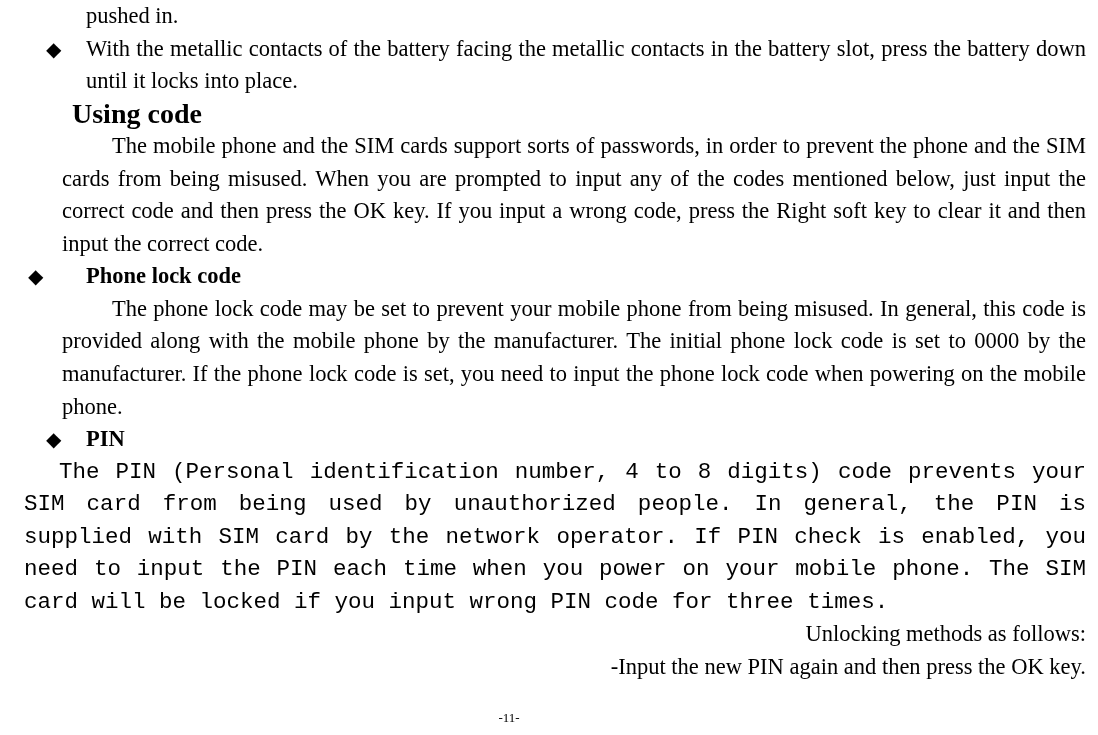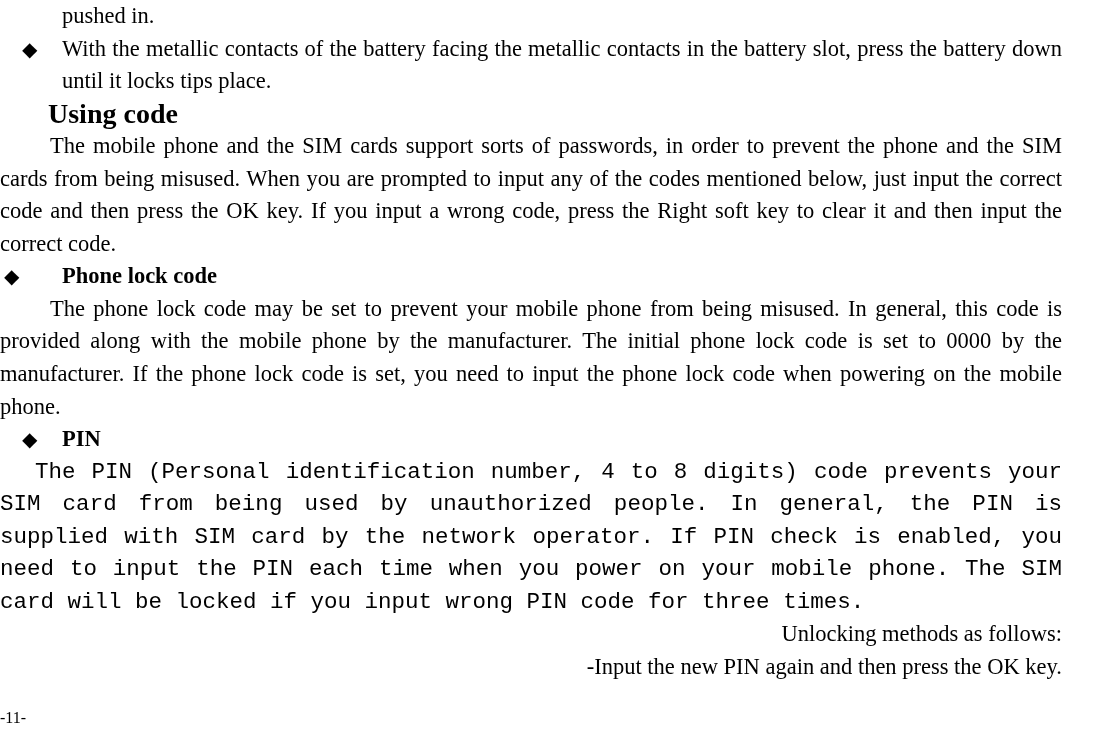--- a/index.html
+++ b/index.html
@@ -22,39 +22,40 @@
     height: 735px;
     box-sizing: border-box;
     padding: 0;
   }
 
   .content {
     position: absolute;
     left: 0;
     top: 0;
     width: 1062px;
+    padding-left: 24px;
   }
 
   
   .para {
     font-size: 22.5px;
     line-height: 32.55px;
     text-align: justify;
     text-justify: inter-word;
     margin: 0;
     padding: 0;
     hyphens: none;
     word-spacing: normal;
   }
   .para.last-line-left {
     text-align-last: left;
   }
 
   
-  .indent-50 { text-indent: 50px; }
+  .indent-50 { text-indent: 50px; margin-left: 38px; }
   .indent-35 { text-indent: 35px; font-family: Liberation Mono, monospace; }
 
   
   .bullet-item {
     position: relative;
     font-size: 22.5px;
     line-height: 32.55px;
     margin: 0;
     text-align: justify;
     text-justify: inter-word;
@@ -105,38 +106,38 @@
     margin: 0;
     text-align: right;
   }
 
   
   .footer {
     position: absolute;
     left: 0;
     top: 706px;
     width: 1018px;
-    text-align: left;
-    font-size: 16px;
+    text-align: center;
+    font-size: 13px;
     line-height: 24px;
   }
 </style>
 </head>
 <body>
 
 <div class="page">
   <div class="content">
 
     <div class="bullet-item">
       <span class="btext left-last">pushed in.</span>
     </div>
 
     <div class="bullet-item">
       <span class="marker">◆</span>
-      <span class="btext left-last">With the metallic contacts of the battery facing the metallic contacts in the battery slot, press the battery down until it locks tips place.</span>
+      <span class="btext left-last">With the metallic contacts of the battery facing the metallic contacts in the battery slot, press the battery down until it locks into place.</span>
     </div>
 
     <div class="heading-inline">Using code</div>
 
     <div class="para indent-50 last-line-left">The mobile phone and the SIM cards support sorts of passwords, in order to prevent the phone and the SIM cards from being misused. When you are prompted to input any of the codes mentioned below, just input the correct code and then press the OK key. If you input a wrong code, press the Right soft key to clear it and then input the correct code.</div>
 
     <div class="bullet-item tight">
       <span class="marker">◆</span>
       <span class="btext left-last bold">Phone lock code</span>
     </div>

